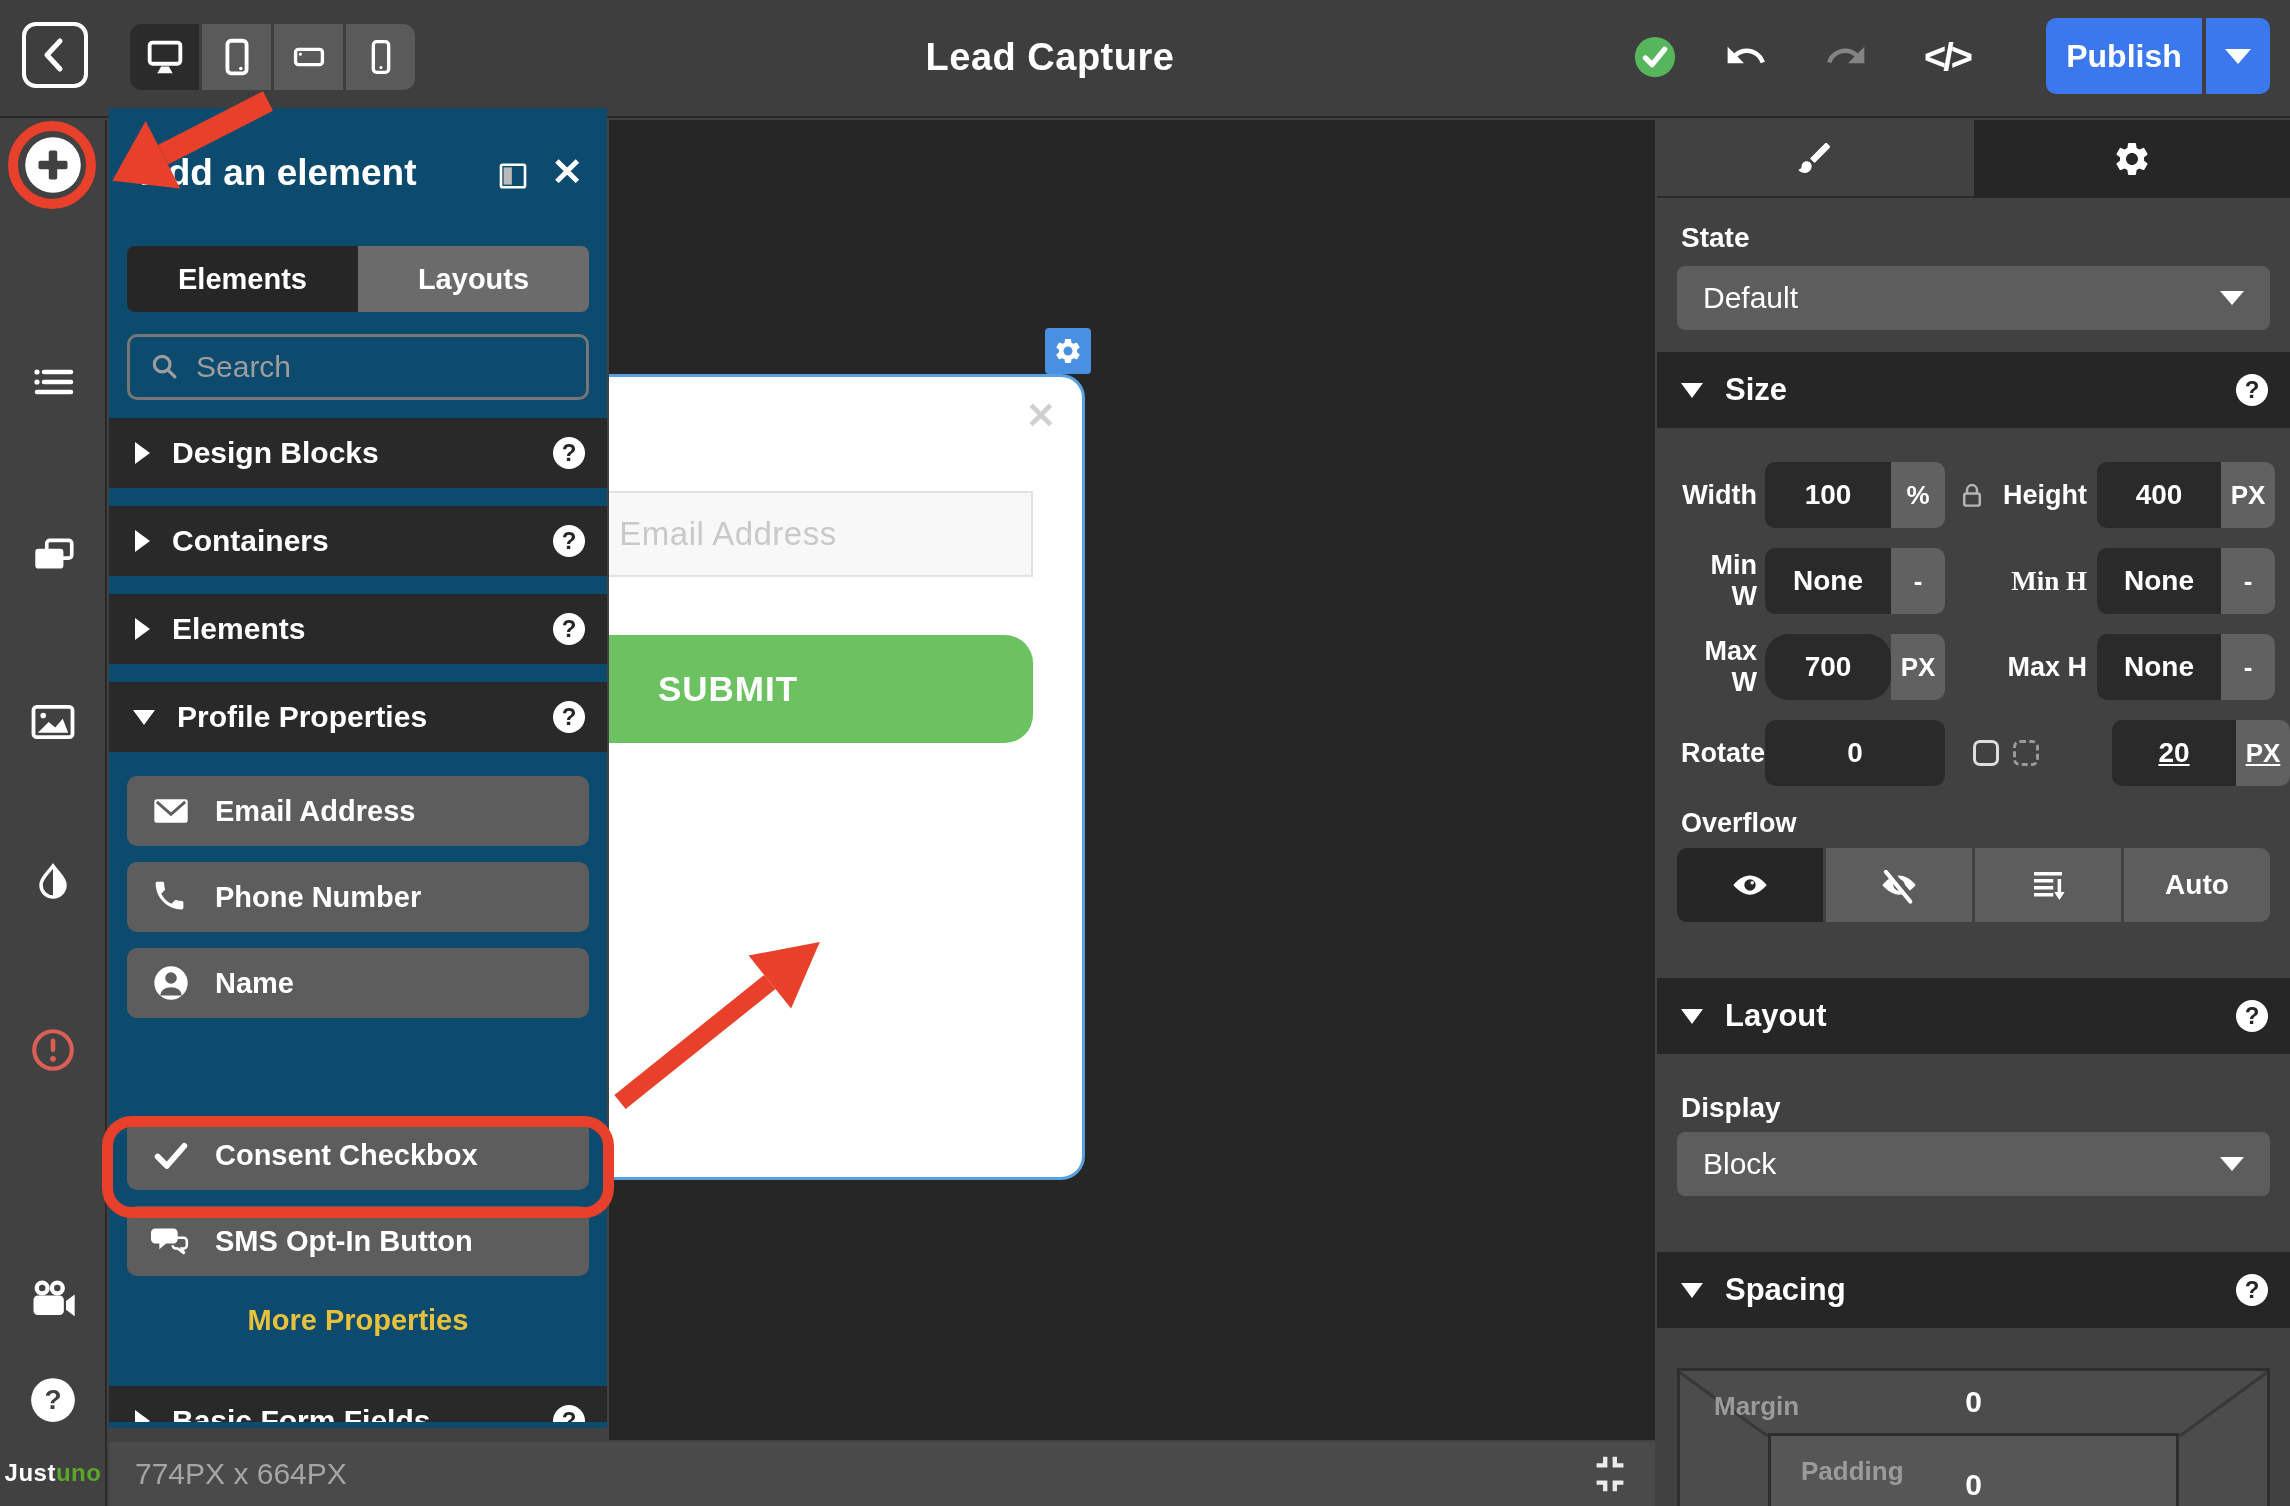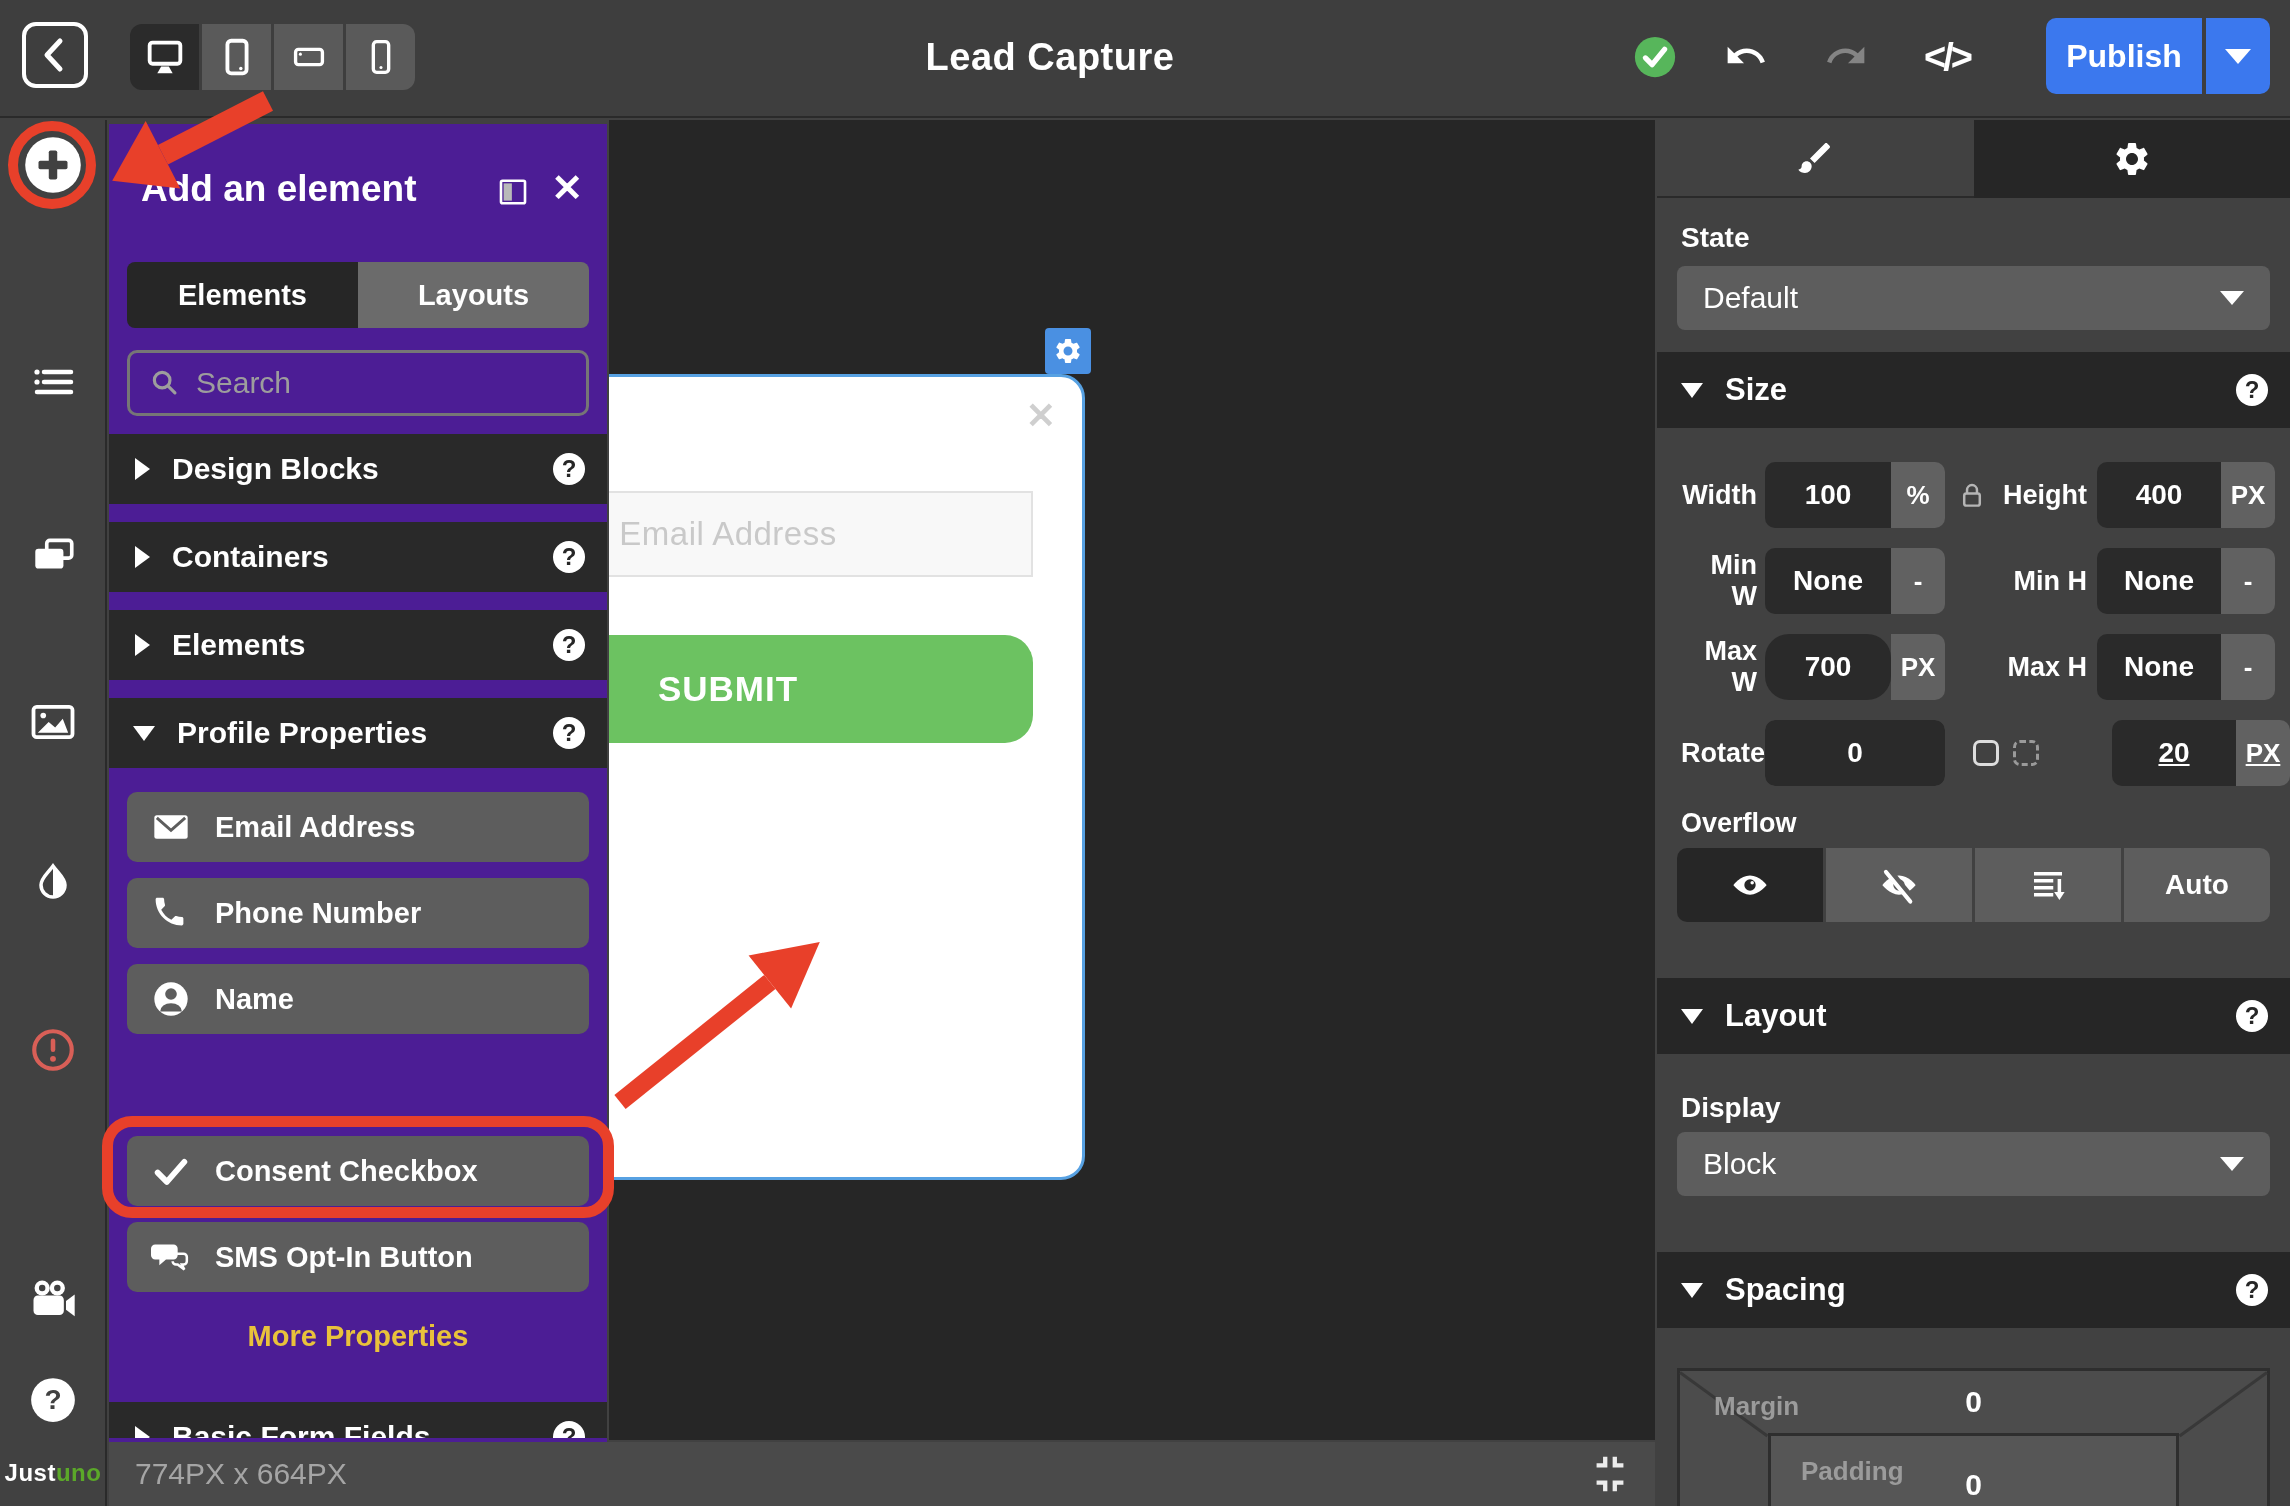--- a/index.html
+++ b/index.html
@@ -21,21 +21,21 @@
   .publish-caret{position:absolute;left:2206px;top:18px;width:64px;height:76px;background:#3b78ee;border-radius:0 10px 10px 0;display:flex;align-items:center;justify-content:center;cursor:pointer;}
   .caret-down{width:0;height:0;border-left:13px solid transparent;border-right:13px solid transparent;border-top:15px solid #fff;}
 
   
   .rail{position:absolute;left:0;top:120px;width:107px;height:1386px;background:#414141;border-right:2px solid #2a2a2a;box-sizing:border-box;}
   .rail-ico{position:absolute;left:53px;transform:translate(-50%,-50%);cursor:pointer;}
   .logo{font-weight:bold;font-size:24px;letter-spacing:.5px;cursor:default;}
   .logo .uno{color:#5ba829;}
 
   
-  .add-panel{position:absolute;left:109px;top:124px;width:498px;height:1320px;background:#4c1d95;}
+  .add-panel{position:absolute;left:109px;top:108px;width:498px;height:1320px;background:#0c4a6e;}
   .ap-title{position:absolute;left:32px;top:44px;font-size:37px;font-weight:bold;}
   .ap-collapse{position:absolute;right:76px;top:50px;cursor:pointer;}
   .ap-close{position:absolute;right:24px;top:42px;font-size:38px;font-weight:bold;color:#fff;cursor:pointer;}
   .ap-tabs{position:absolute;left:18px;top:138px;width:462px;height:66px;display:flex;border-radius:8px;overflow:hidden;}
   .ap-tab{flex:1;display:flex;align-items:center;justify-content:center;font-size:29px;font-weight:bold;cursor:pointer;}
   .ap-tab.active{background:#262626;}
   .ap-tab.inactive{background:#6b6b6b;}
   .ap-search{position:absolute;left:18px;top:226px;width:462px;height:66px;border:3px solid #767676;border-radius:10px;box-sizing:border-box;display:flex;align-items:center;cursor:text;}
   .ap-search .ph{color:#9d9d9d;font-size:30px;margin-left:14px;}
   .section-row{position:absolute;left:0;width:498px;height:70px;background:#292929;display:flex;align-items:center;cursor:pointer;}
@@ -404,21 +404,21 @@
       </div>
     </div>
 
     <div class="srow" style="left:0;top:428px;width:633px;">
       <span class="slabel" style="width:76px;margin-left:24px;">Min W</span>
       <div class="ibox" style="margin-left:8px;">
         <span class="ival" style="width:126px;">None</span>
         <span class="iunit" style="width:54px;">-</span>
       </div>
       <span style="width:34px;margin-left:10px;"></span>
-      <span class="slabel" style="width:84px;margin-left:14px;">Min H</span>
+      <span class="slabel" style="width:84px;margin-left:14px;font-family:Liberation Serif, serif;">Min H</span>
       <div class="ibox" style="margin-left:10px;">
         <span class="ival" style="width:124px;">None</span>
         <span class="iunit" style="width:54px;">-</span>
       </div>
     </div>
 
     <div class="srow" style="left:0;top:514px;width:633px;">
       <span class="slabel" style="width:76px;margin-left:24px;">Max W</span>
       <div class="ibox" style="margin-left:8px;">
         <span class="ival" style="width:126px;border-radius:24px;">700</span>

